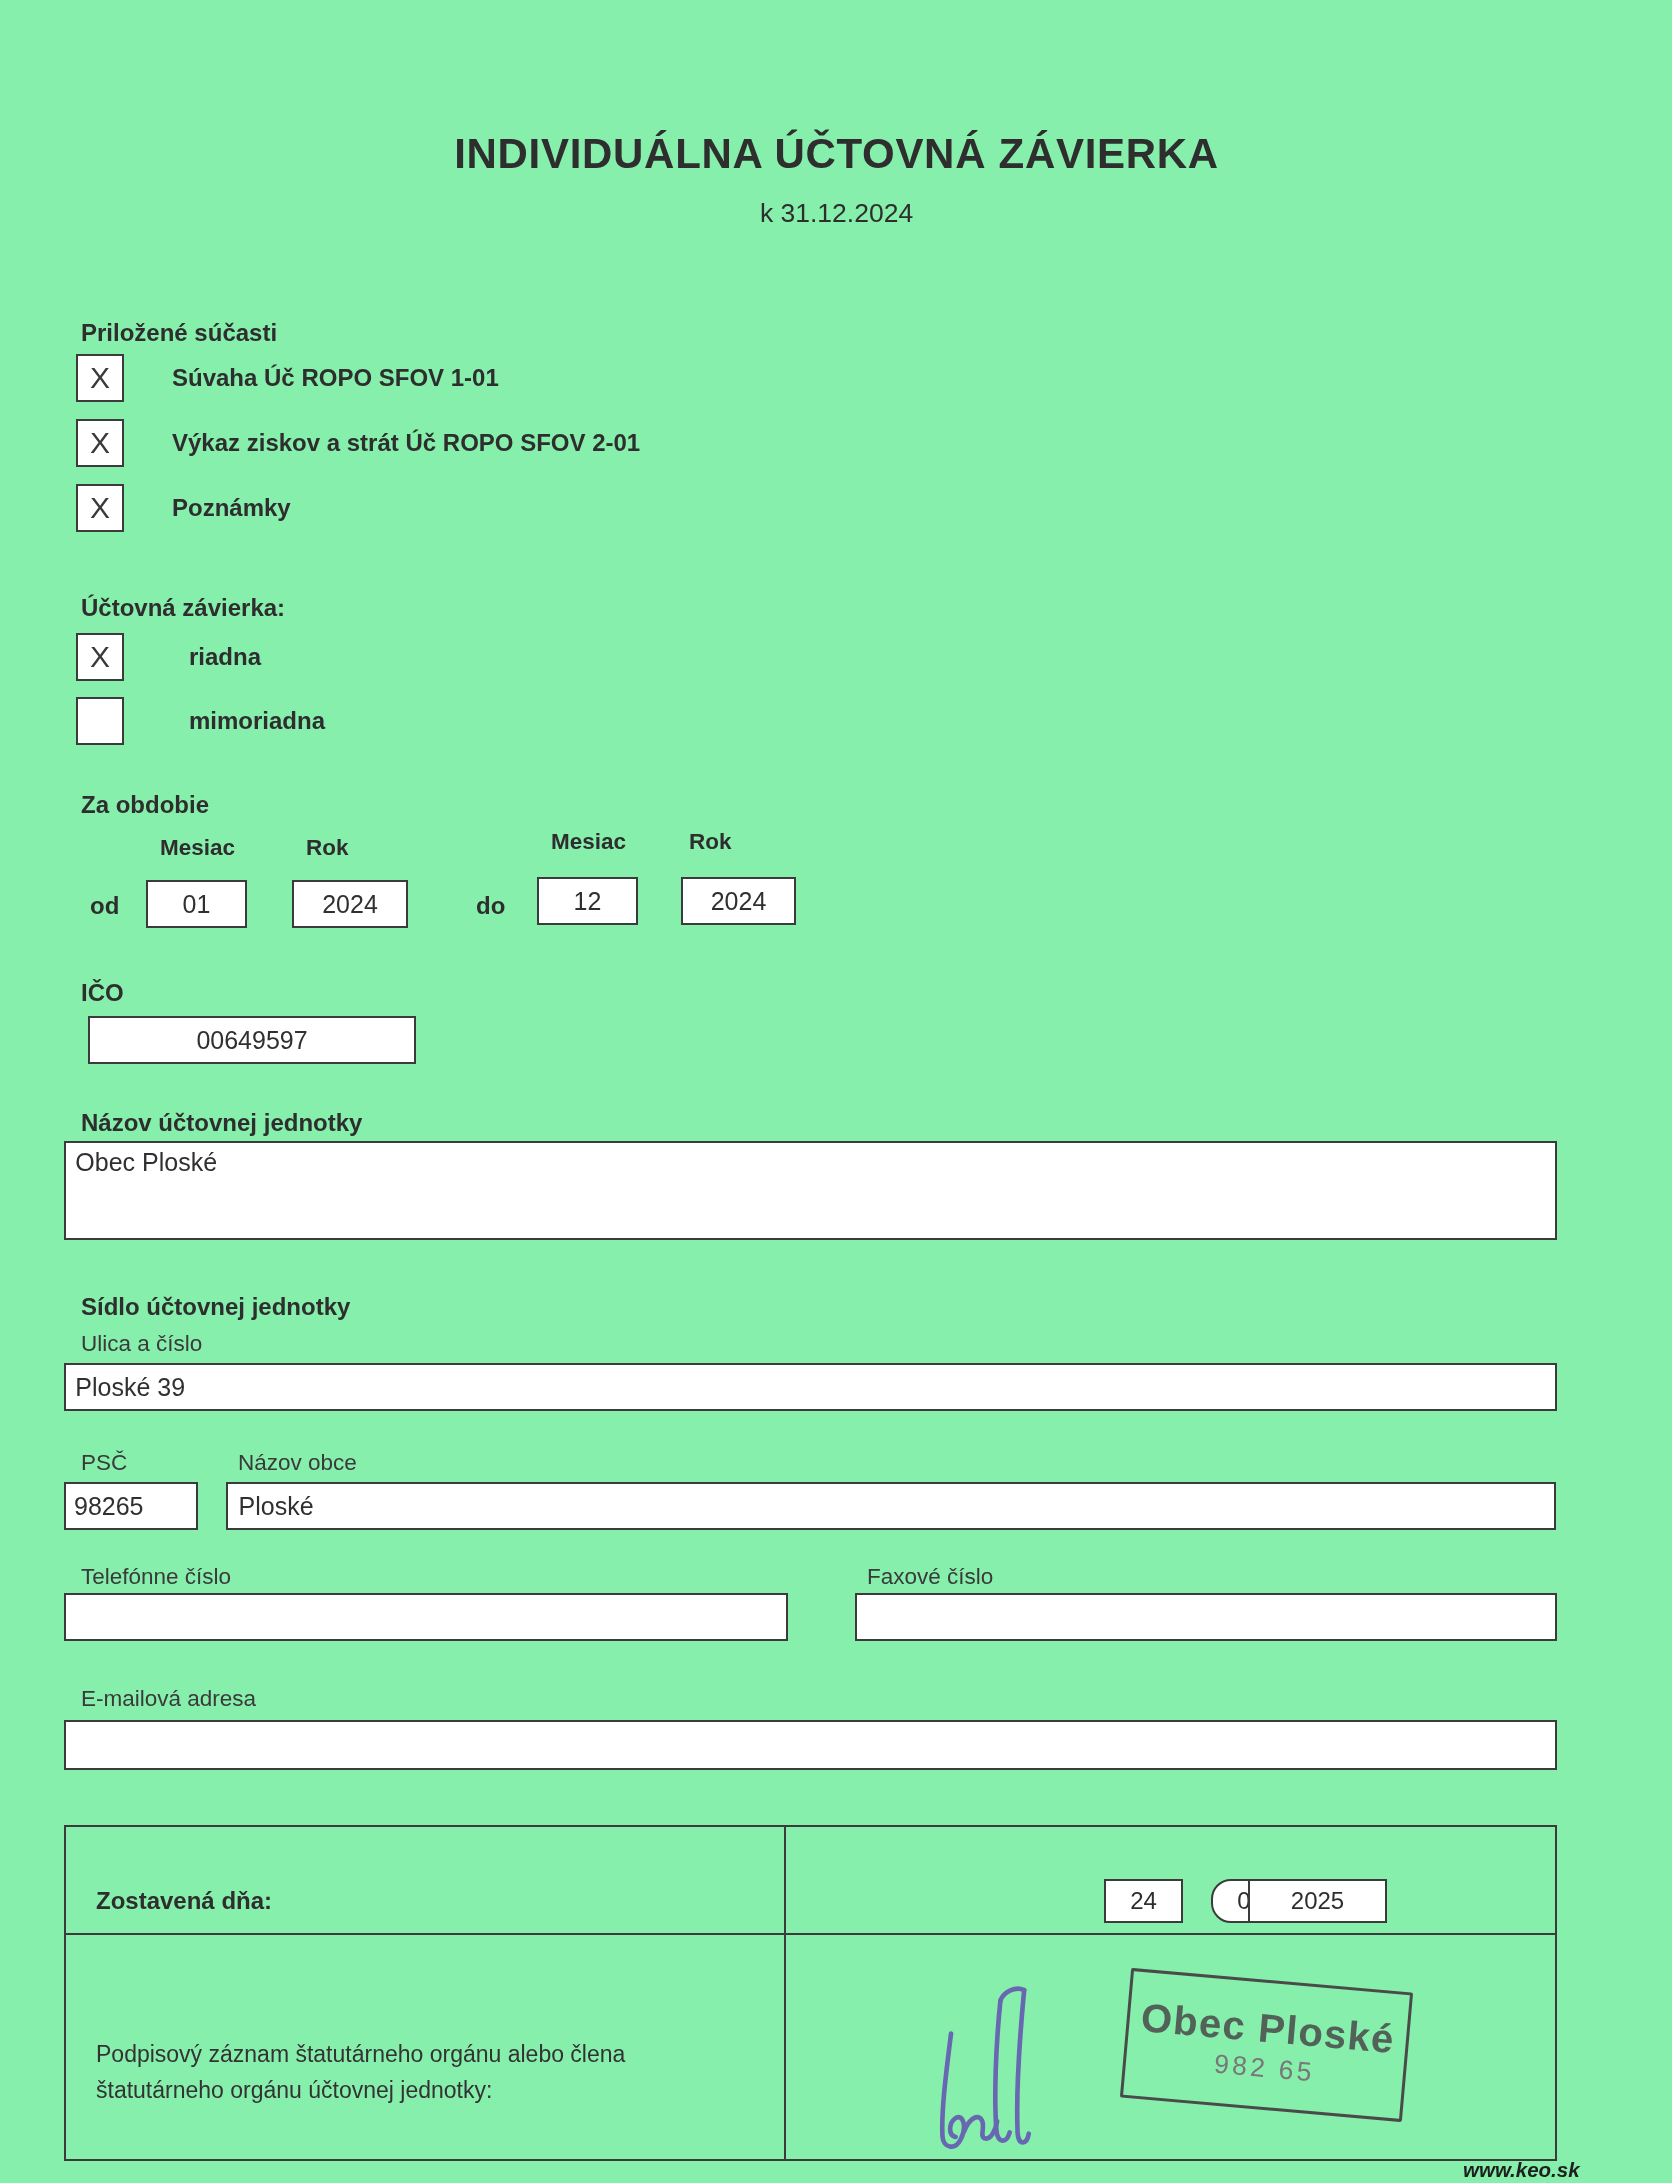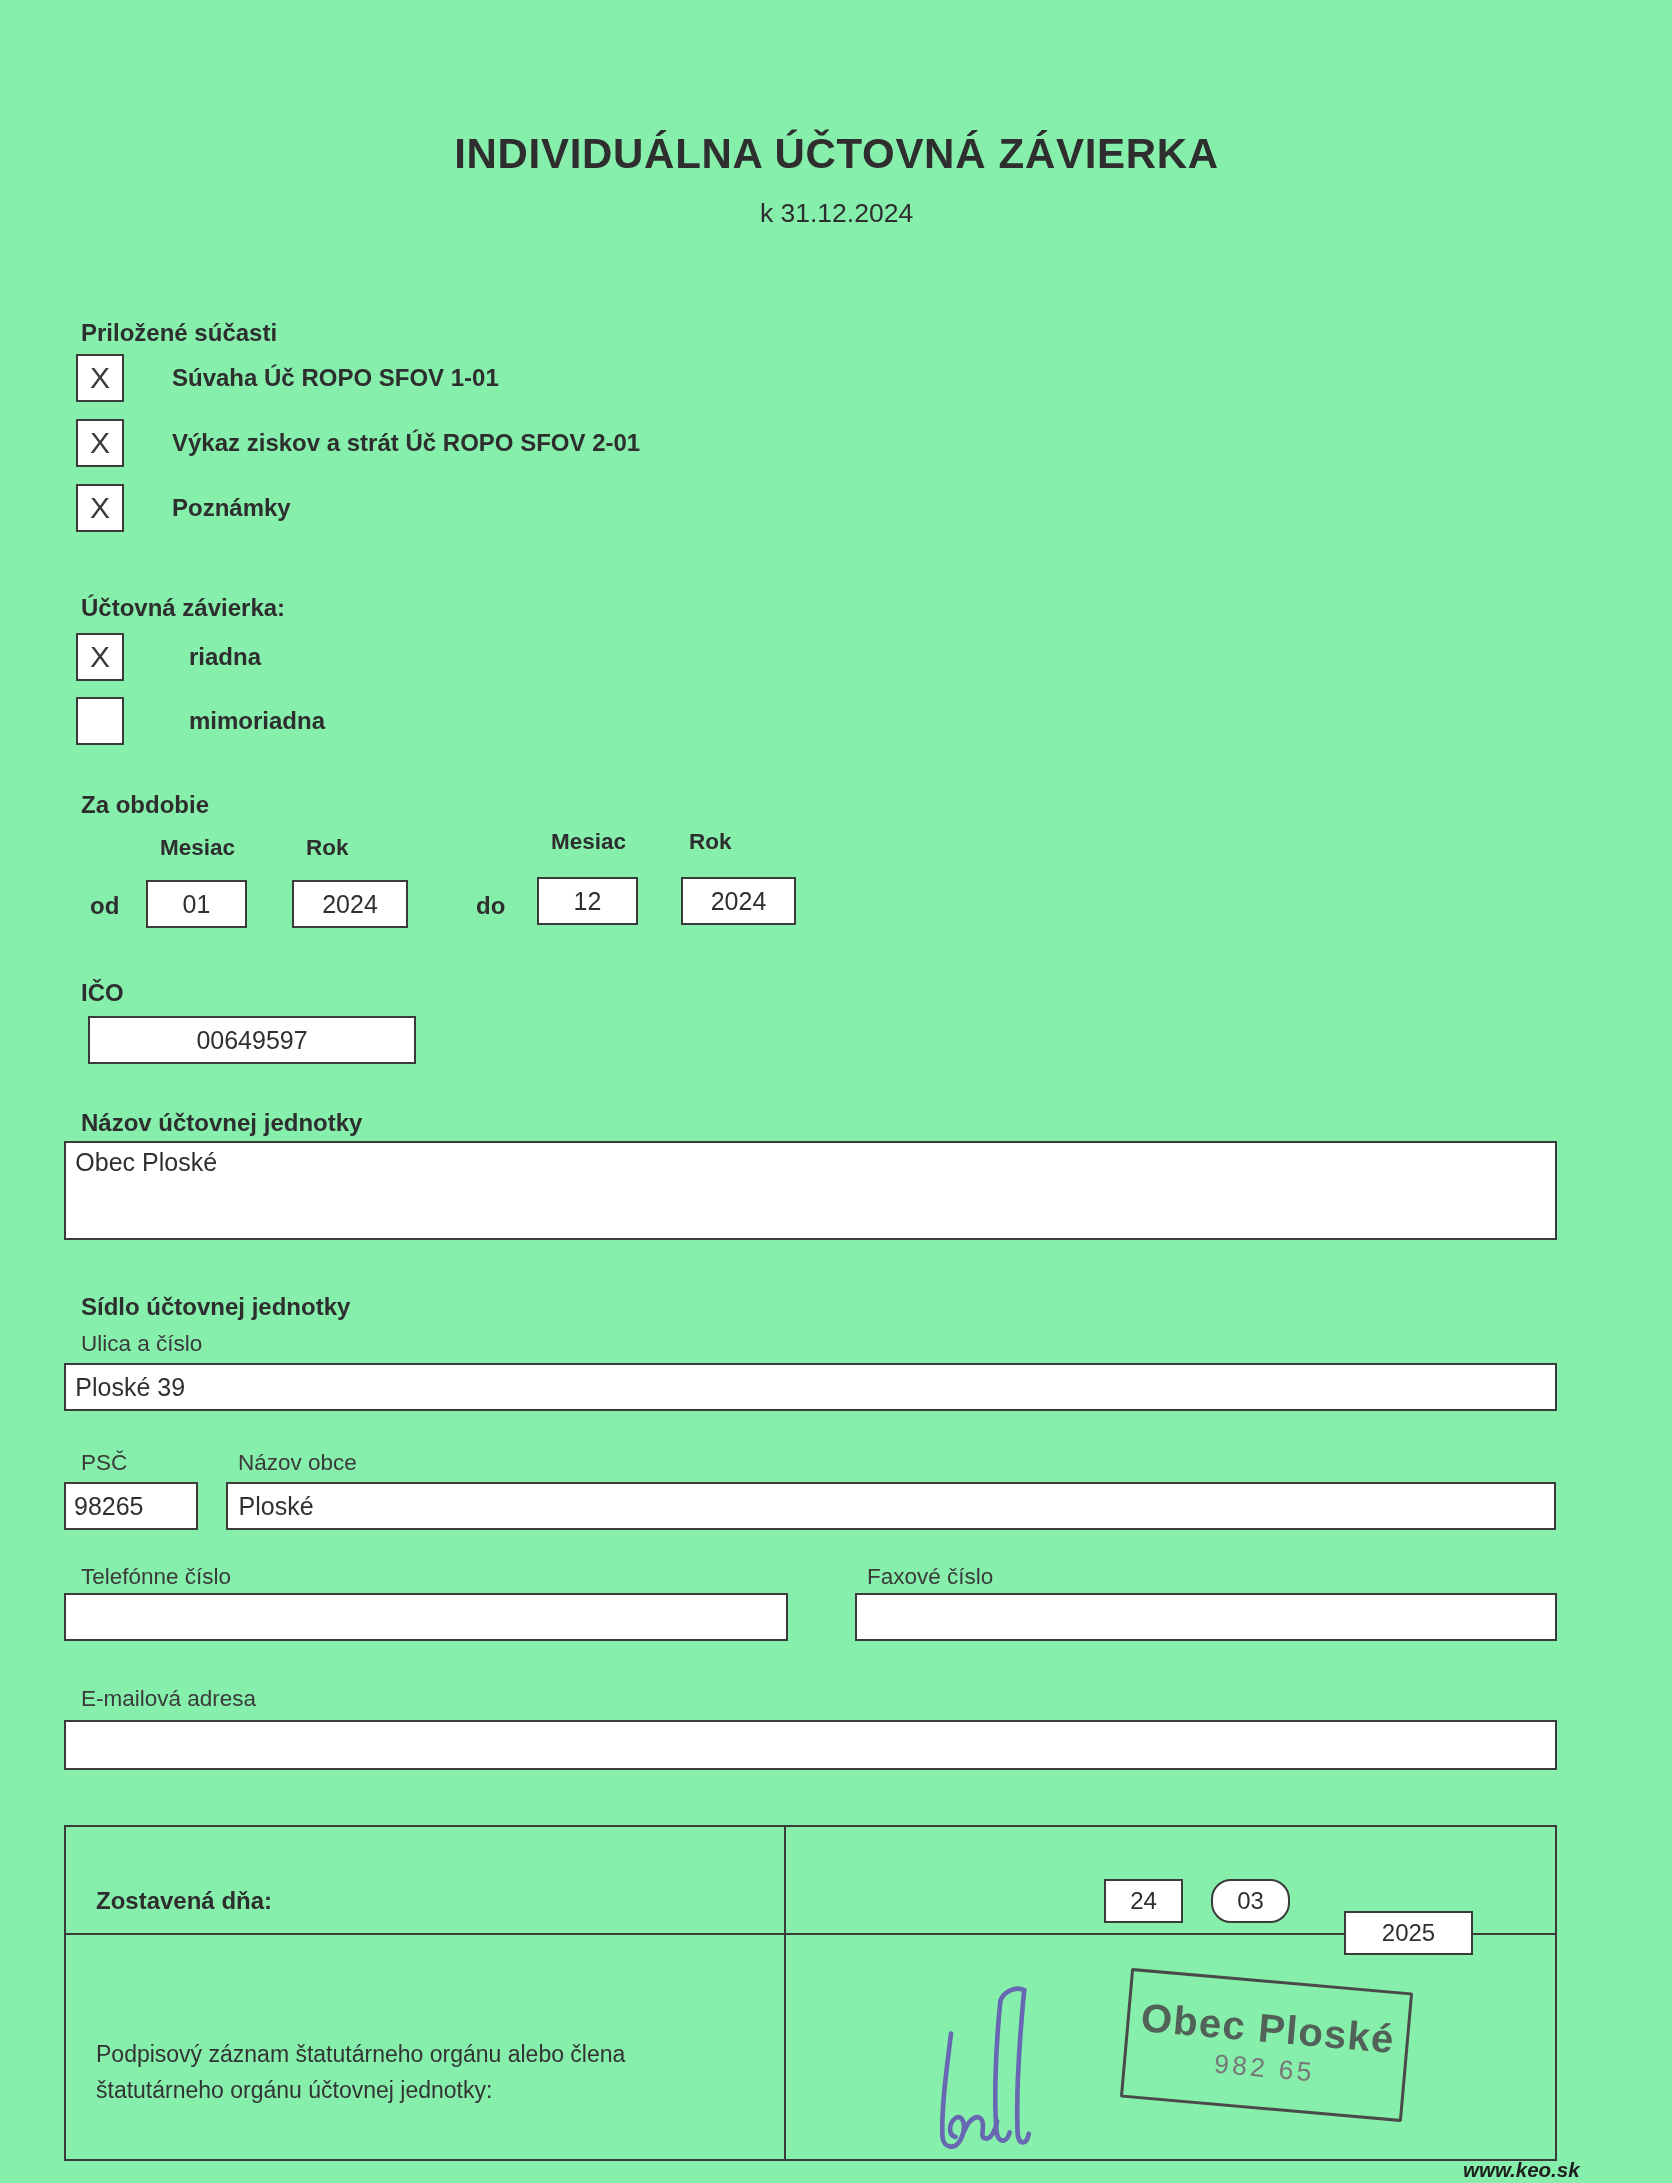--- a/index.html
+++ b/index.html
@@ -147,21 +147,21 @@
   <div class="abs box vcenter field-val" style="left:64px;top:1720px;width:1493px;height:50px;padding-left:9.3px;"></div>
 
   <div class="abs sig-table" style="left:64px;top:1825px;width:1493px;height:336px;">
     <div class="sig-vline" style="left:718px;"></div>
     <div class="sig-hline" style="top:106px;"></div>
 
     <div class="abs h-b" style="left:30px;top:60px;">Zostavená dňa:</div>
 
     <div class="date-box" style="left:1038px;top:52px;width:79px;">24</div>
     <div class="date-box" style="left:1145px;top:52px;width:79px;border-radius:20px;">03</div>
-    <div class="date-box" style="left:1278px;top:52px;width:129px;margin-top:32px;">2025</div>
+    <div class="date-box" style="left:1182px;top:52px;width:139px;">2025</div>
 
     <div class="abs sign-note" style="left:30px;top:210px;width:648px;">Podpisový záznam štatutárneho orgánu alebo člena
 štatutárneho orgánu účtovnej jednotky:</div>
 
     <svg class="abs sig-svg" style="left:860px;top:151px;" width="112" height="177" viewBox="0 0 170 268" fill="none" stroke="currentColor" stroke-width="7" stroke-linecap="round" stroke-linejoin="round">
       <path d="M38 84 C31 140 23 200 25 240 C26 258 44 262 53 244 C63 224 55 204 44 213 C35 220 33 238 45 241"></path>
       <path d="M58 232 C66 212 80 205 85 216 C90 227 81 240 89 243 C98 246 106 230 108 217"></path>
       <path d="M113 34 C106 100 103 182 107 232 C109 250 122 252 127 234"></path>
       <path d="M149 18 C142 92 137 182 139 234 C140 254 153 254 156 236"></path>
       <path d="M113 34 C118 20 136 12 149 18"></path>

